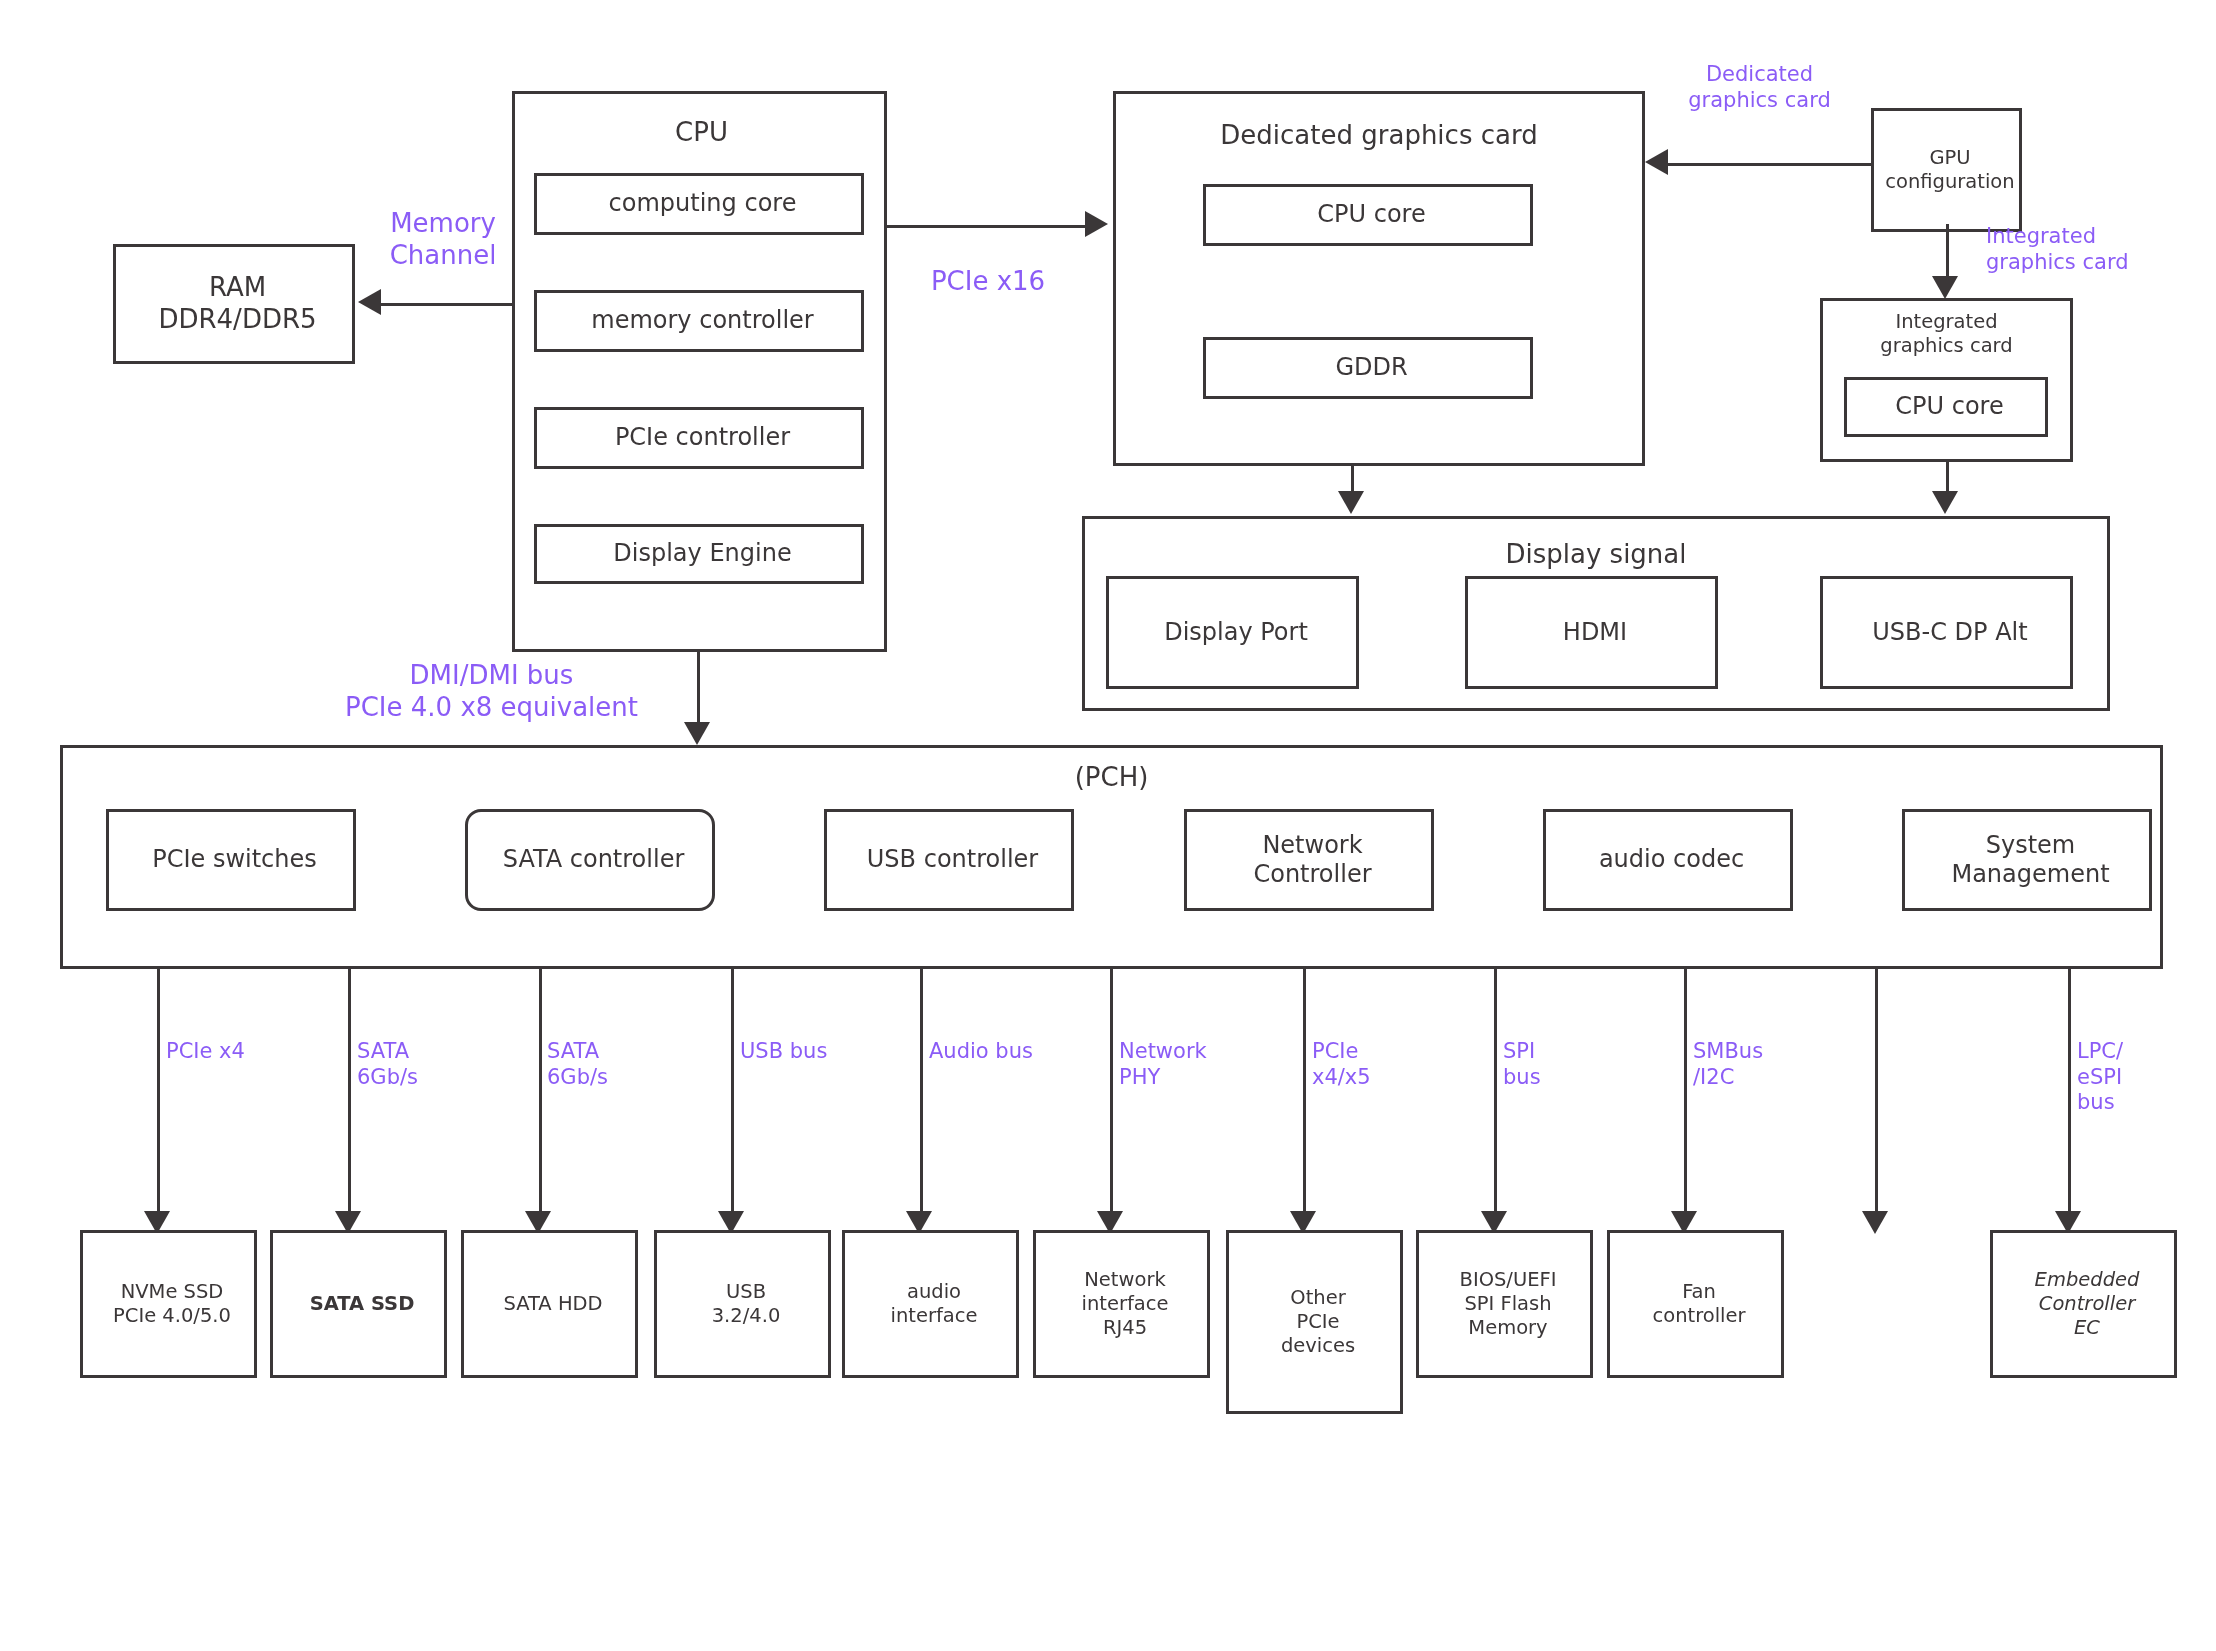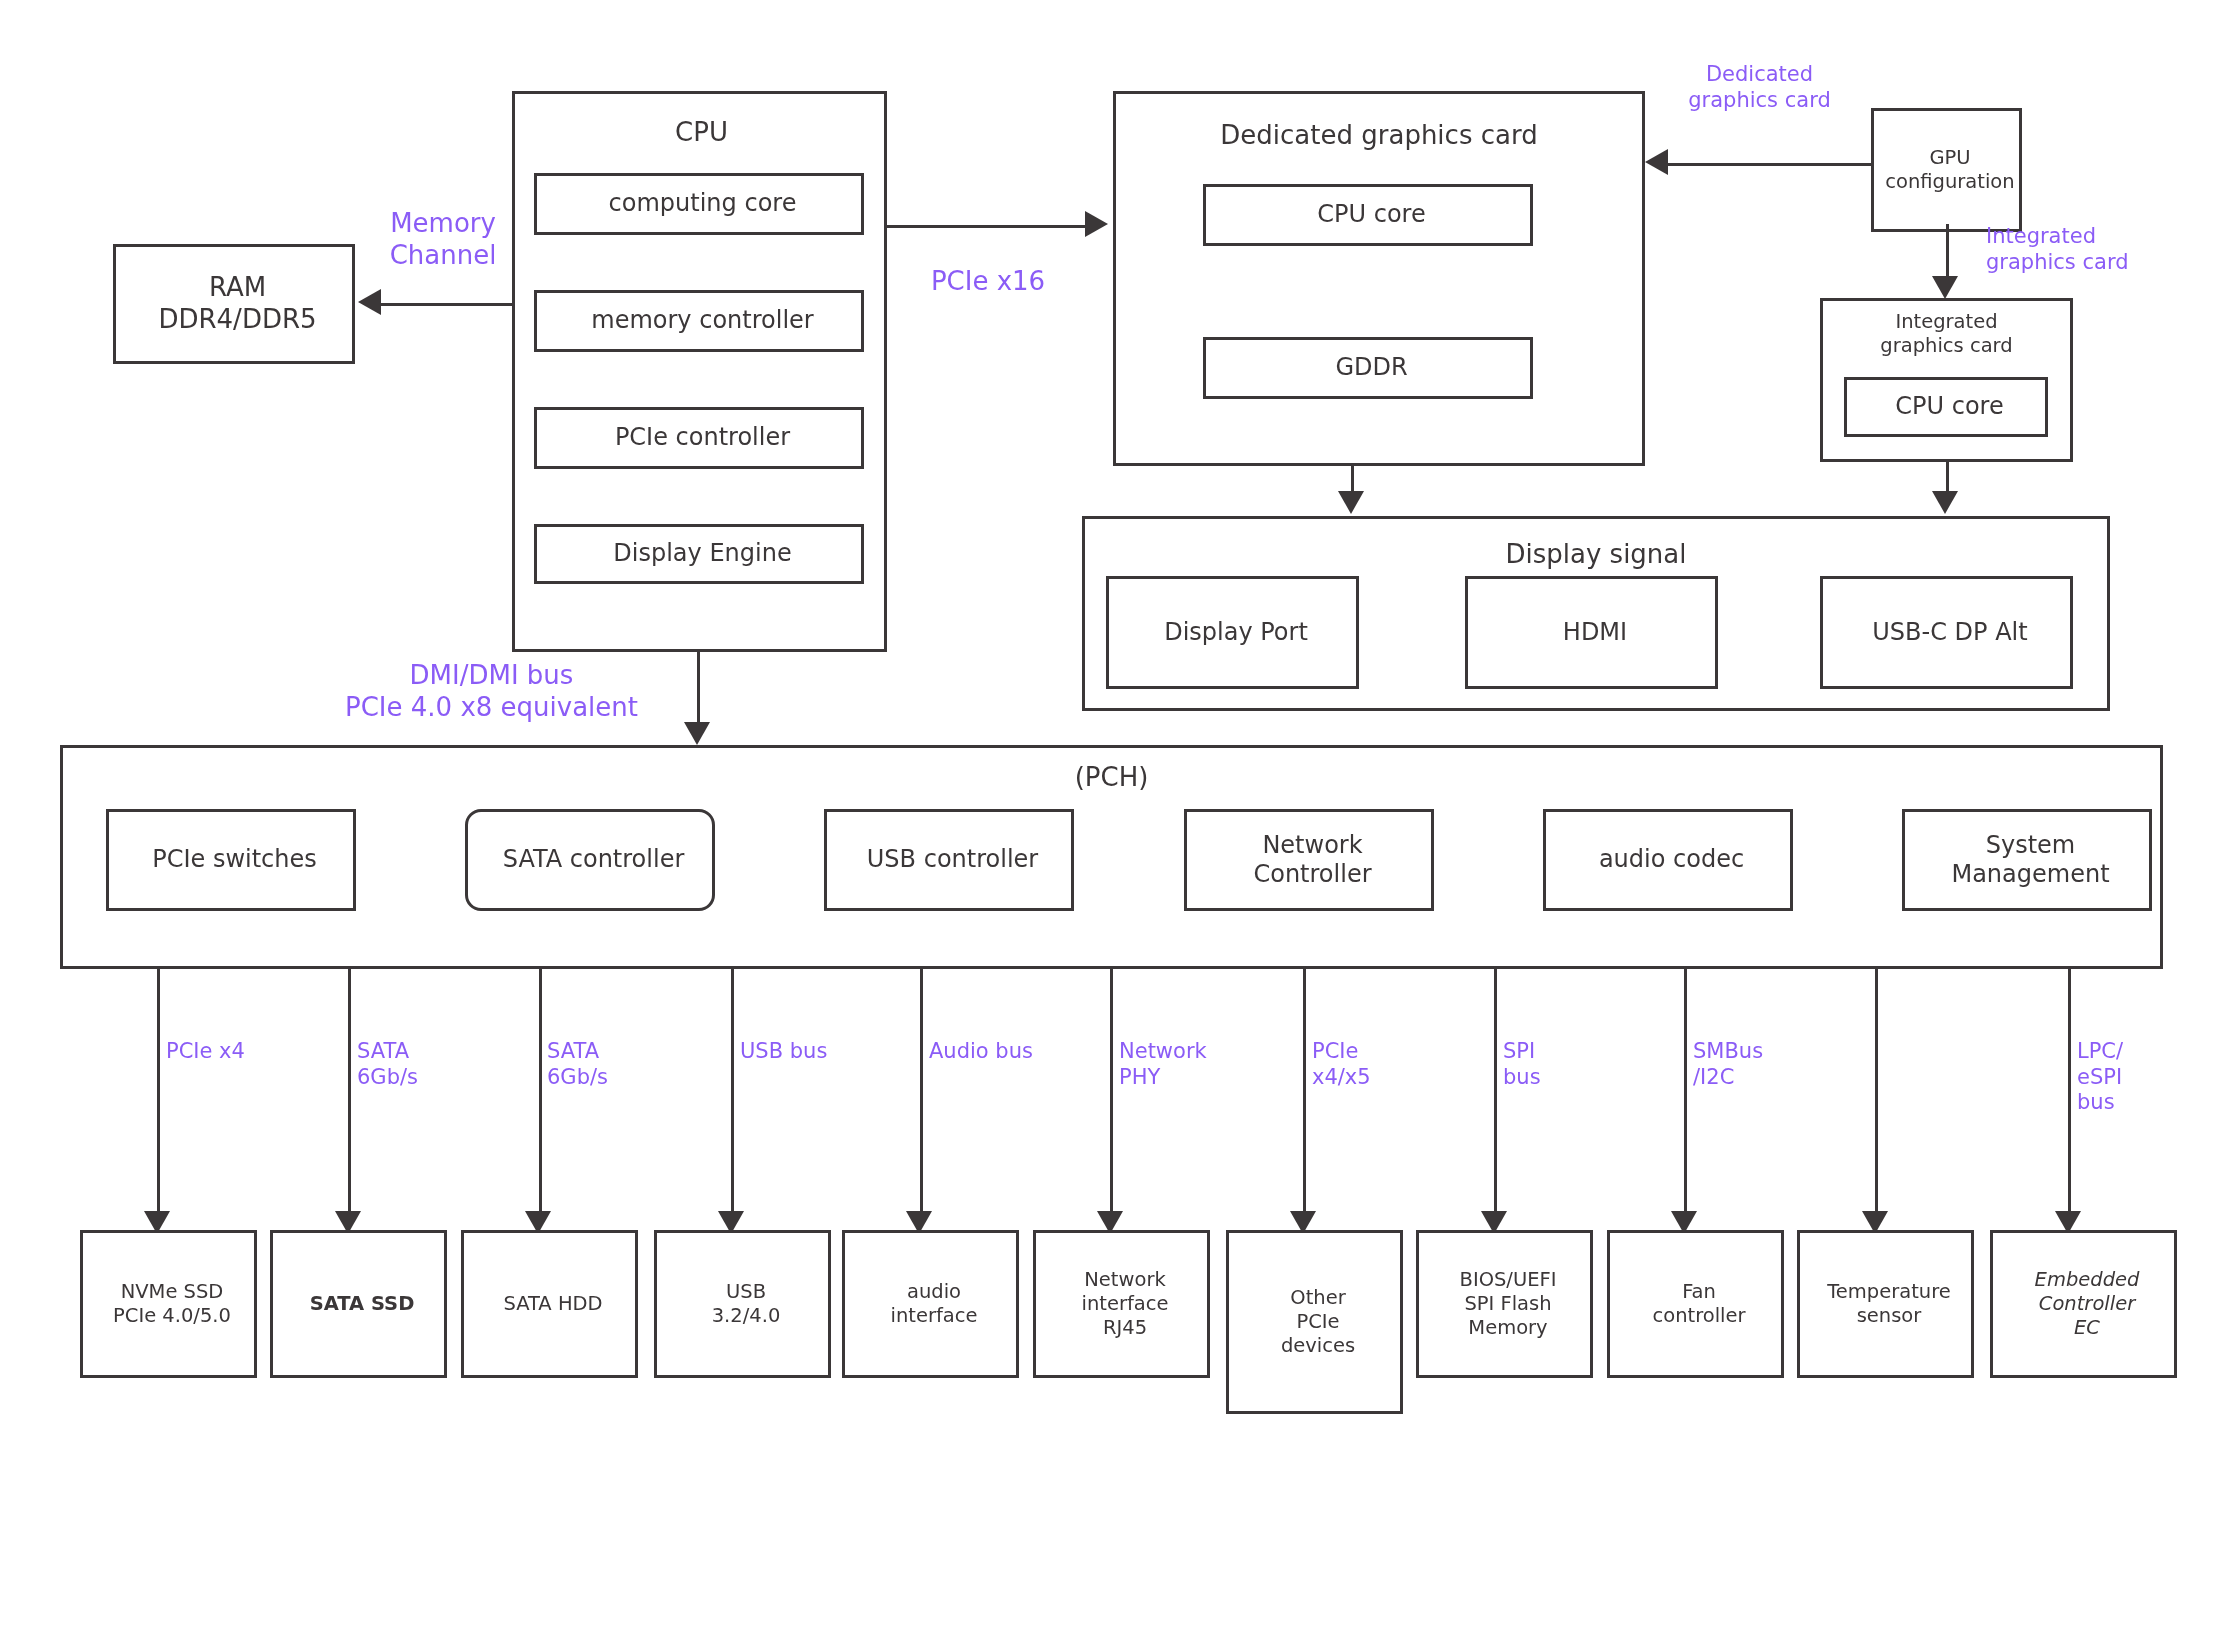--- a/index.html
+++ b/index.html
@@ -281,24 +281,20 @@
   </div>
   <div class="box" style="left:1416px; top:1230px; width:177px; height:148px;">
     <div class="ctr fs-xs" style="width:100%;height:100%;">BIOS/UEFI
 SPI Flash
 Memory</div>
   </div>
   <div class="box" style="left:1607px; top:1230px; width:177px; height:148px;">
     <div class="ctr fs-xs" style="width:100%;height:100%;">Fan
 controller</div>
   </div>
-  <div class="box" style="left:1797px; top:1230px; width:177px; height:148px;">
-    <div class="ctr fs-xs" style="width:100%;height:100%;">Temperature
-sensor</div>
-  </div>
   <div class="box" style="left:1990px; top:1230px; width:187px; height:148px;font-style:italic;">
     <div class="ctr fs-xs" style="width:100%;height:100%;">Embedded
 Controller
 EC</div>
   </div>
 
 </div>
 
 
 </body></html>

